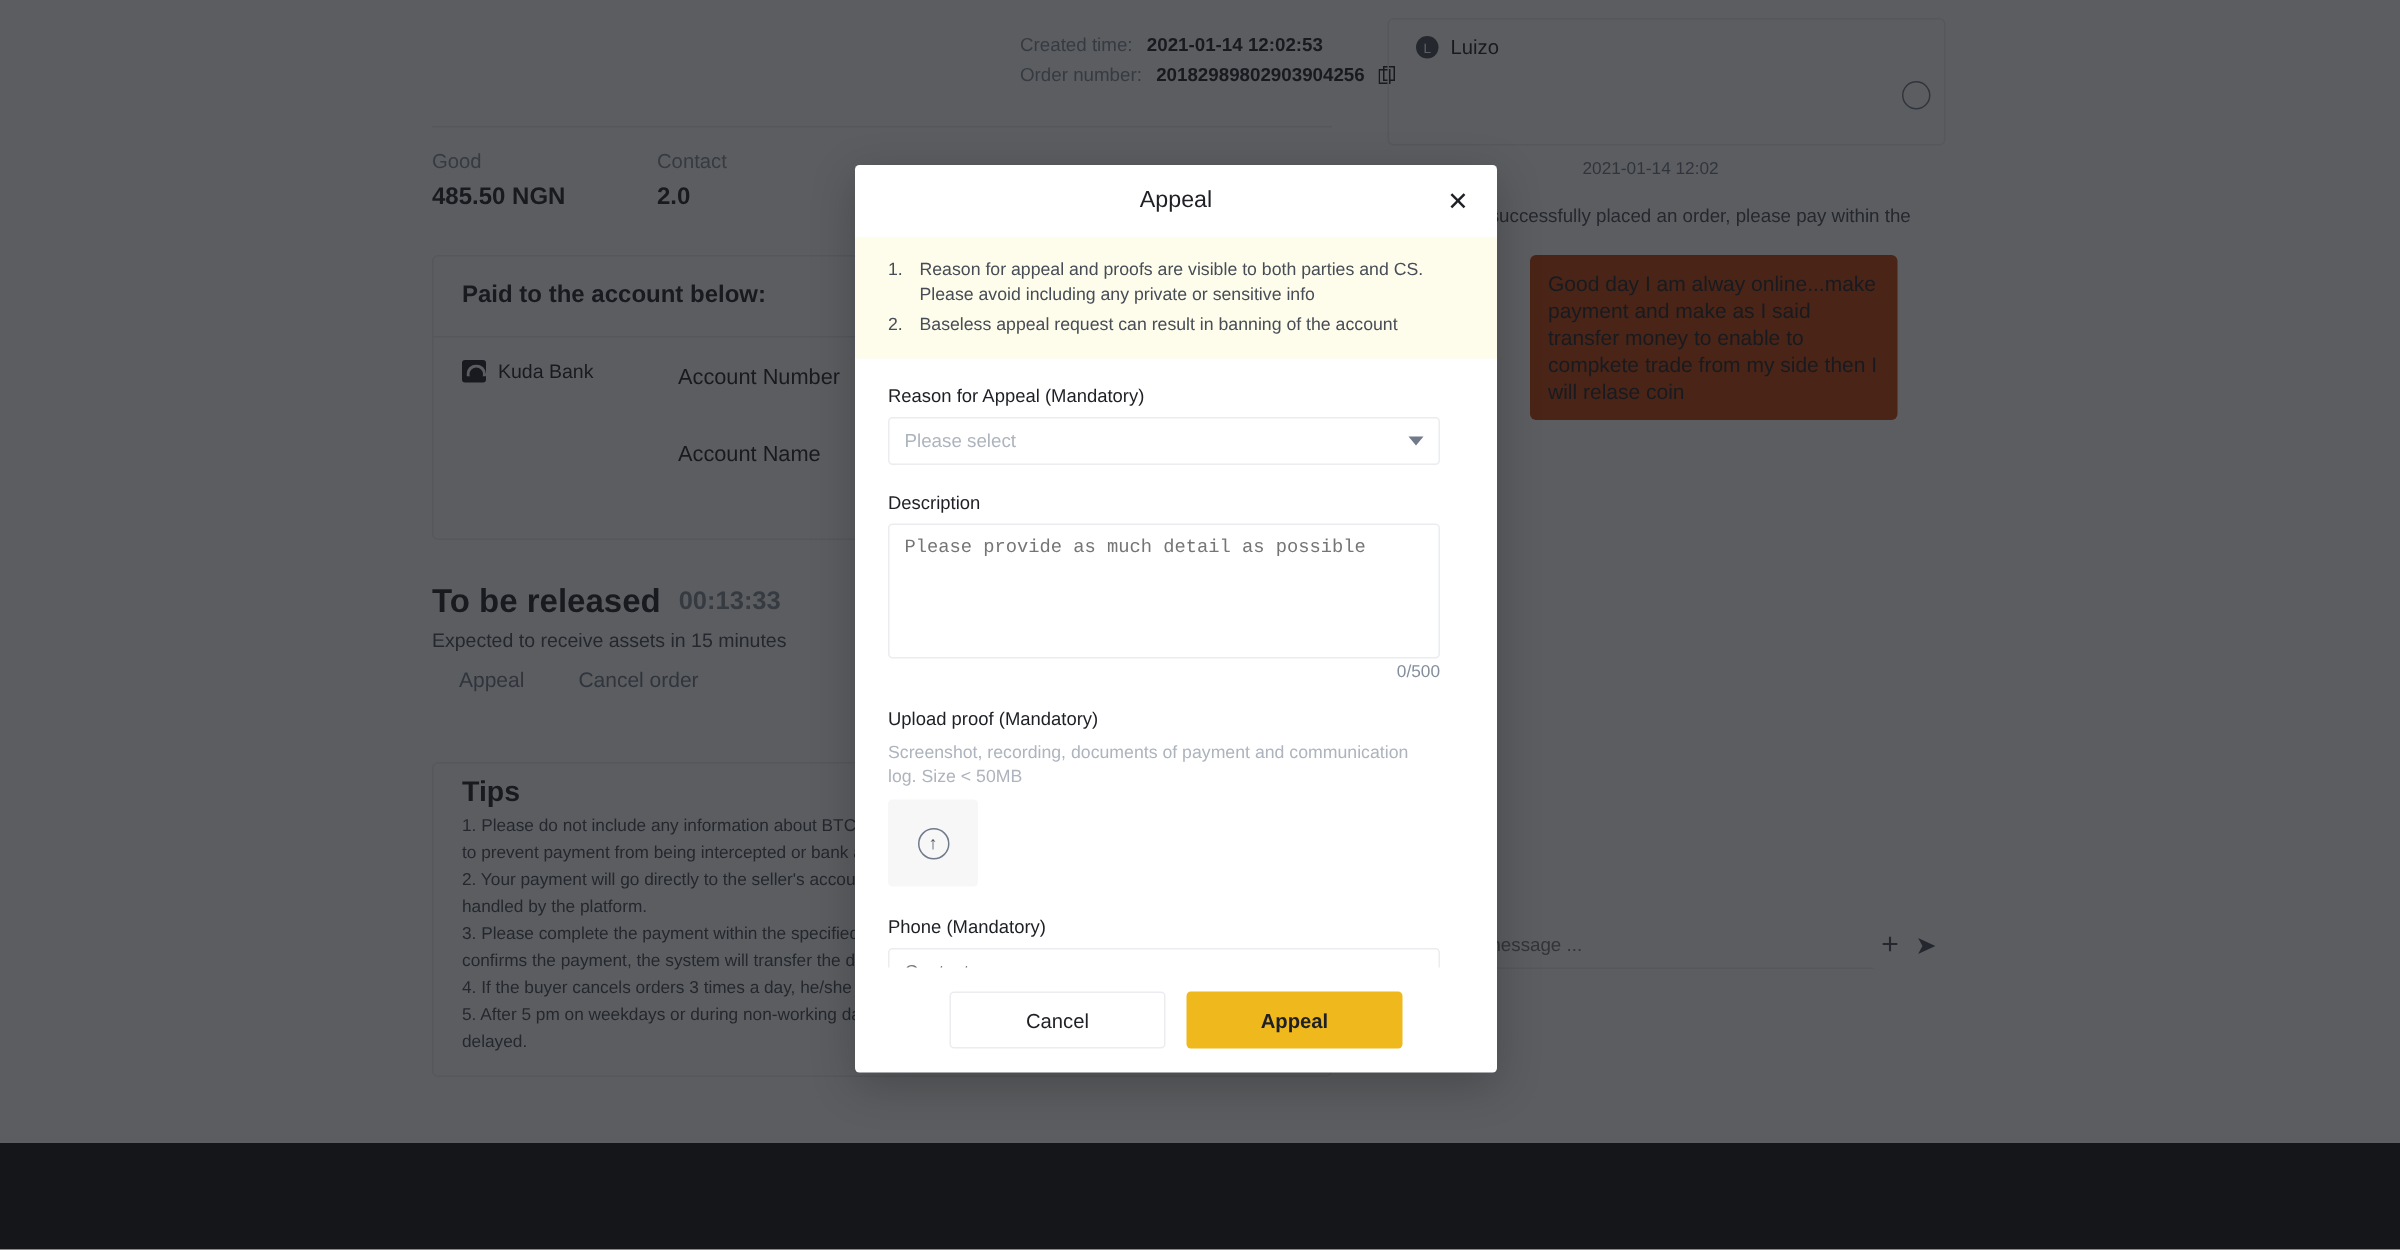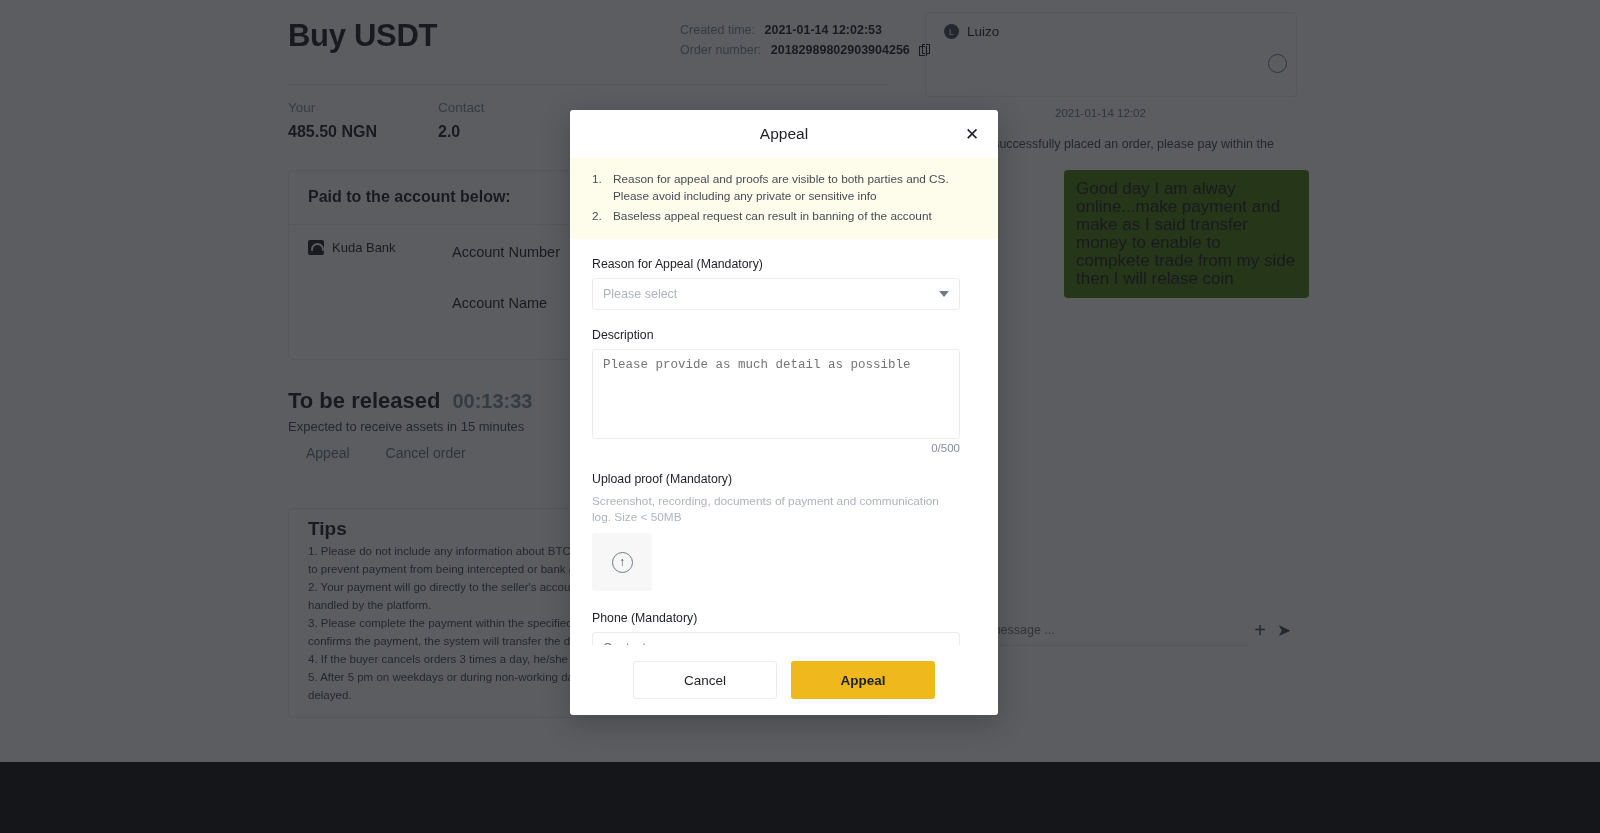--- a/index.html
+++ b/index.html
@@ -53,35 +53,35 @@
   .paid-sep { position: absolute; left: 288px; top: 224px; width: 600px; height: 1px; background: #eaecef; }
   .bank-row { position: absolute; left: 308px; top: 240px; display: flex; align-items: center; gap: 8px; font-size: 13px; color: #1e2026; }
   .bank-logo { width: 16px; height: 15px; background: #1e2026; border-radius: 2px; position: relative; }
   .bank-logo:after { content:""; position:absolute; left:3px; top:3px; width:9px; height:9px; border:2px solid #fff; border-radius:50%; clip-path: polygon(0 0,100% 0,100% 60%,0 60%); }
   .acct-label { position: absolute; font-size: 14.5px; color: #1e2026; }
   .acct-num-lbl { left: 452px; top: 244px; }
   .acct-name-lbl { left: 452px; top: 295px; }
 
   .release { position: absolute; left: 288px; top: 388px; display: flex; align-items: center; gap: 12px; }
   .release h2 { font-size: 22px; font-weight: bold; color: #1e2026; }
-  .release .timer { font-size: 20px; color: #848e9c; font-weight: bold; }
+  .release .timer { font-size: 17px; color: #848e9c; font-weight: bold; }
   .release-sub { position: absolute; left: 288px; top: 419px; font-size: 13px; color: #474d57; }
   .release-actions { position: absolute; left: 288px; top: 441px; display: flex; gap: 0; }
   .link-btn { font-size: 14px; color: #707a8a; padding: 4px 18px; }
 
   .tips-box { position: absolute; left: 288px; top: 508px; width: 600px; height: 210px; border: 1px solid #eaecef; border-radius: 4px; }
   .tips-title { position: absolute; left: 308px; top: 518px; font-size: 19px; font-weight: bold; color: #1e2026; }
   .tips-list { position: absolute; left: 308px; top: 542px; width: 560px; font-size: 11.5px; line-height: 18px; color: #474d57; }
   .chat-card { position: absolute; left: 925px; top: 12px; width: 372px; height: 85px; border: 1px solid #eaecef; border-radius: 4px; }
   .chat-user { position: absolute; left: 944px; top: 24px; display: flex; align-items: center; gap: 8px; font-size: 13.5px; color: #1e2026; }
   .avatar-dot { width: 15px; height: 15px; border-radius: 50%; background: #474d57; color: #fff; font-size: 9px; display: flex; align-items: center; justify-content: center; }
   .phone-ico { position: absolute; left: 1268px; top: 54px; width: 19px; height: 19px; border: 1.4px solid #707a8a; border-radius: 50%; }
   .chat-ts { position: absolute; left: 1055px; top: 107px; font-size: 11.5px; color: #707a8a; }
   .chat-line { position: absolute; left: 938px; top: 137px; width: 340px; font-size: 12.5px; color: #474d57; }
-  .chat-bubble { position: absolute; left: 1064px; top: 170px; width: 245px; padding: 10px 12px; background: #4d7c0f; border-radius: 4px; font-size: 17px; line-height: 18px; color: #1e2026; }
+  .chat-bubble { position: absolute; left: 1020px; top: 170px; width: 245px; padding: 10px 12px; background: #c2410c; border-radius: 4px; font-size: 14px; line-height: 18px; color: #1e2026; }
   .chat-input-wrap { position: absolute; left: 925px; top: 610px; width: 372px; height: 40px; display: flex; align-items: center; }
   .chat-input { flex: 1; border: none; border-bottom: 1px solid #eaecef; font-size: 12.5px; color: #848e9c; padding: 8px 4px; background: transparent; font-family: "Liberation Sans", sans-serif; }
   .plus-ico { width: 22px; text-align: center; font-size: 20px; color: #474d57; }
   .send-ico { width: 26px; text-align: center; font-size: 17px; color: #474d57; }
 
   
   .modal {
     position: absolute; left: 570px; top: 110px;
     width: 428px; height: 605px;
     background: #fff; z-index: 20;
@@ -155,23 +155,20 @@
   .btn-appeal { width: 144px; background: #efb81c; color: #1e2026; font-weight: bold; border: none; }
 </style>
 </head>
 <body>
 
 <div id="root">
 
   <div class="page-bg">
     <div class="page-content">
 
-      <div class="order-head">
-        <div class="order-title">Buy USDT</div>
-      </div>
 
       <div class="order-meta">
         <div>
           <span class="lbl">Created time:</span>
           <span class="val">2021-01-14 12:02:53</span>
         </div>
         <div>
           <span class="lbl">Order number:</span>
           <span class="val">20182989802903904256</span>
           <span class="copy-icon">
@@ -180,21 +177,21 @@
                 <rect x="3.5" y="0.5" width="7" height="9" fill="none" stroke="#1e2026"></rect>
               </svg>
           </span>
         </div>
       </div>
 
       <div class="divider"></div>
 
       <div class="stats">
         <div class="stat">
-          <div class="k">Your</div>
+          <div class="k">Good</div>
           <div class="v">485.50 NGN</div>
         </div>
         <div class="stat">
           <div class="k">Contact</div>
           <div class="v">2.0</div>
         </div>
       </div>
 
       <div class="paid-box"></div>
       <div class="paid-title">Paid to the account below:</div>

